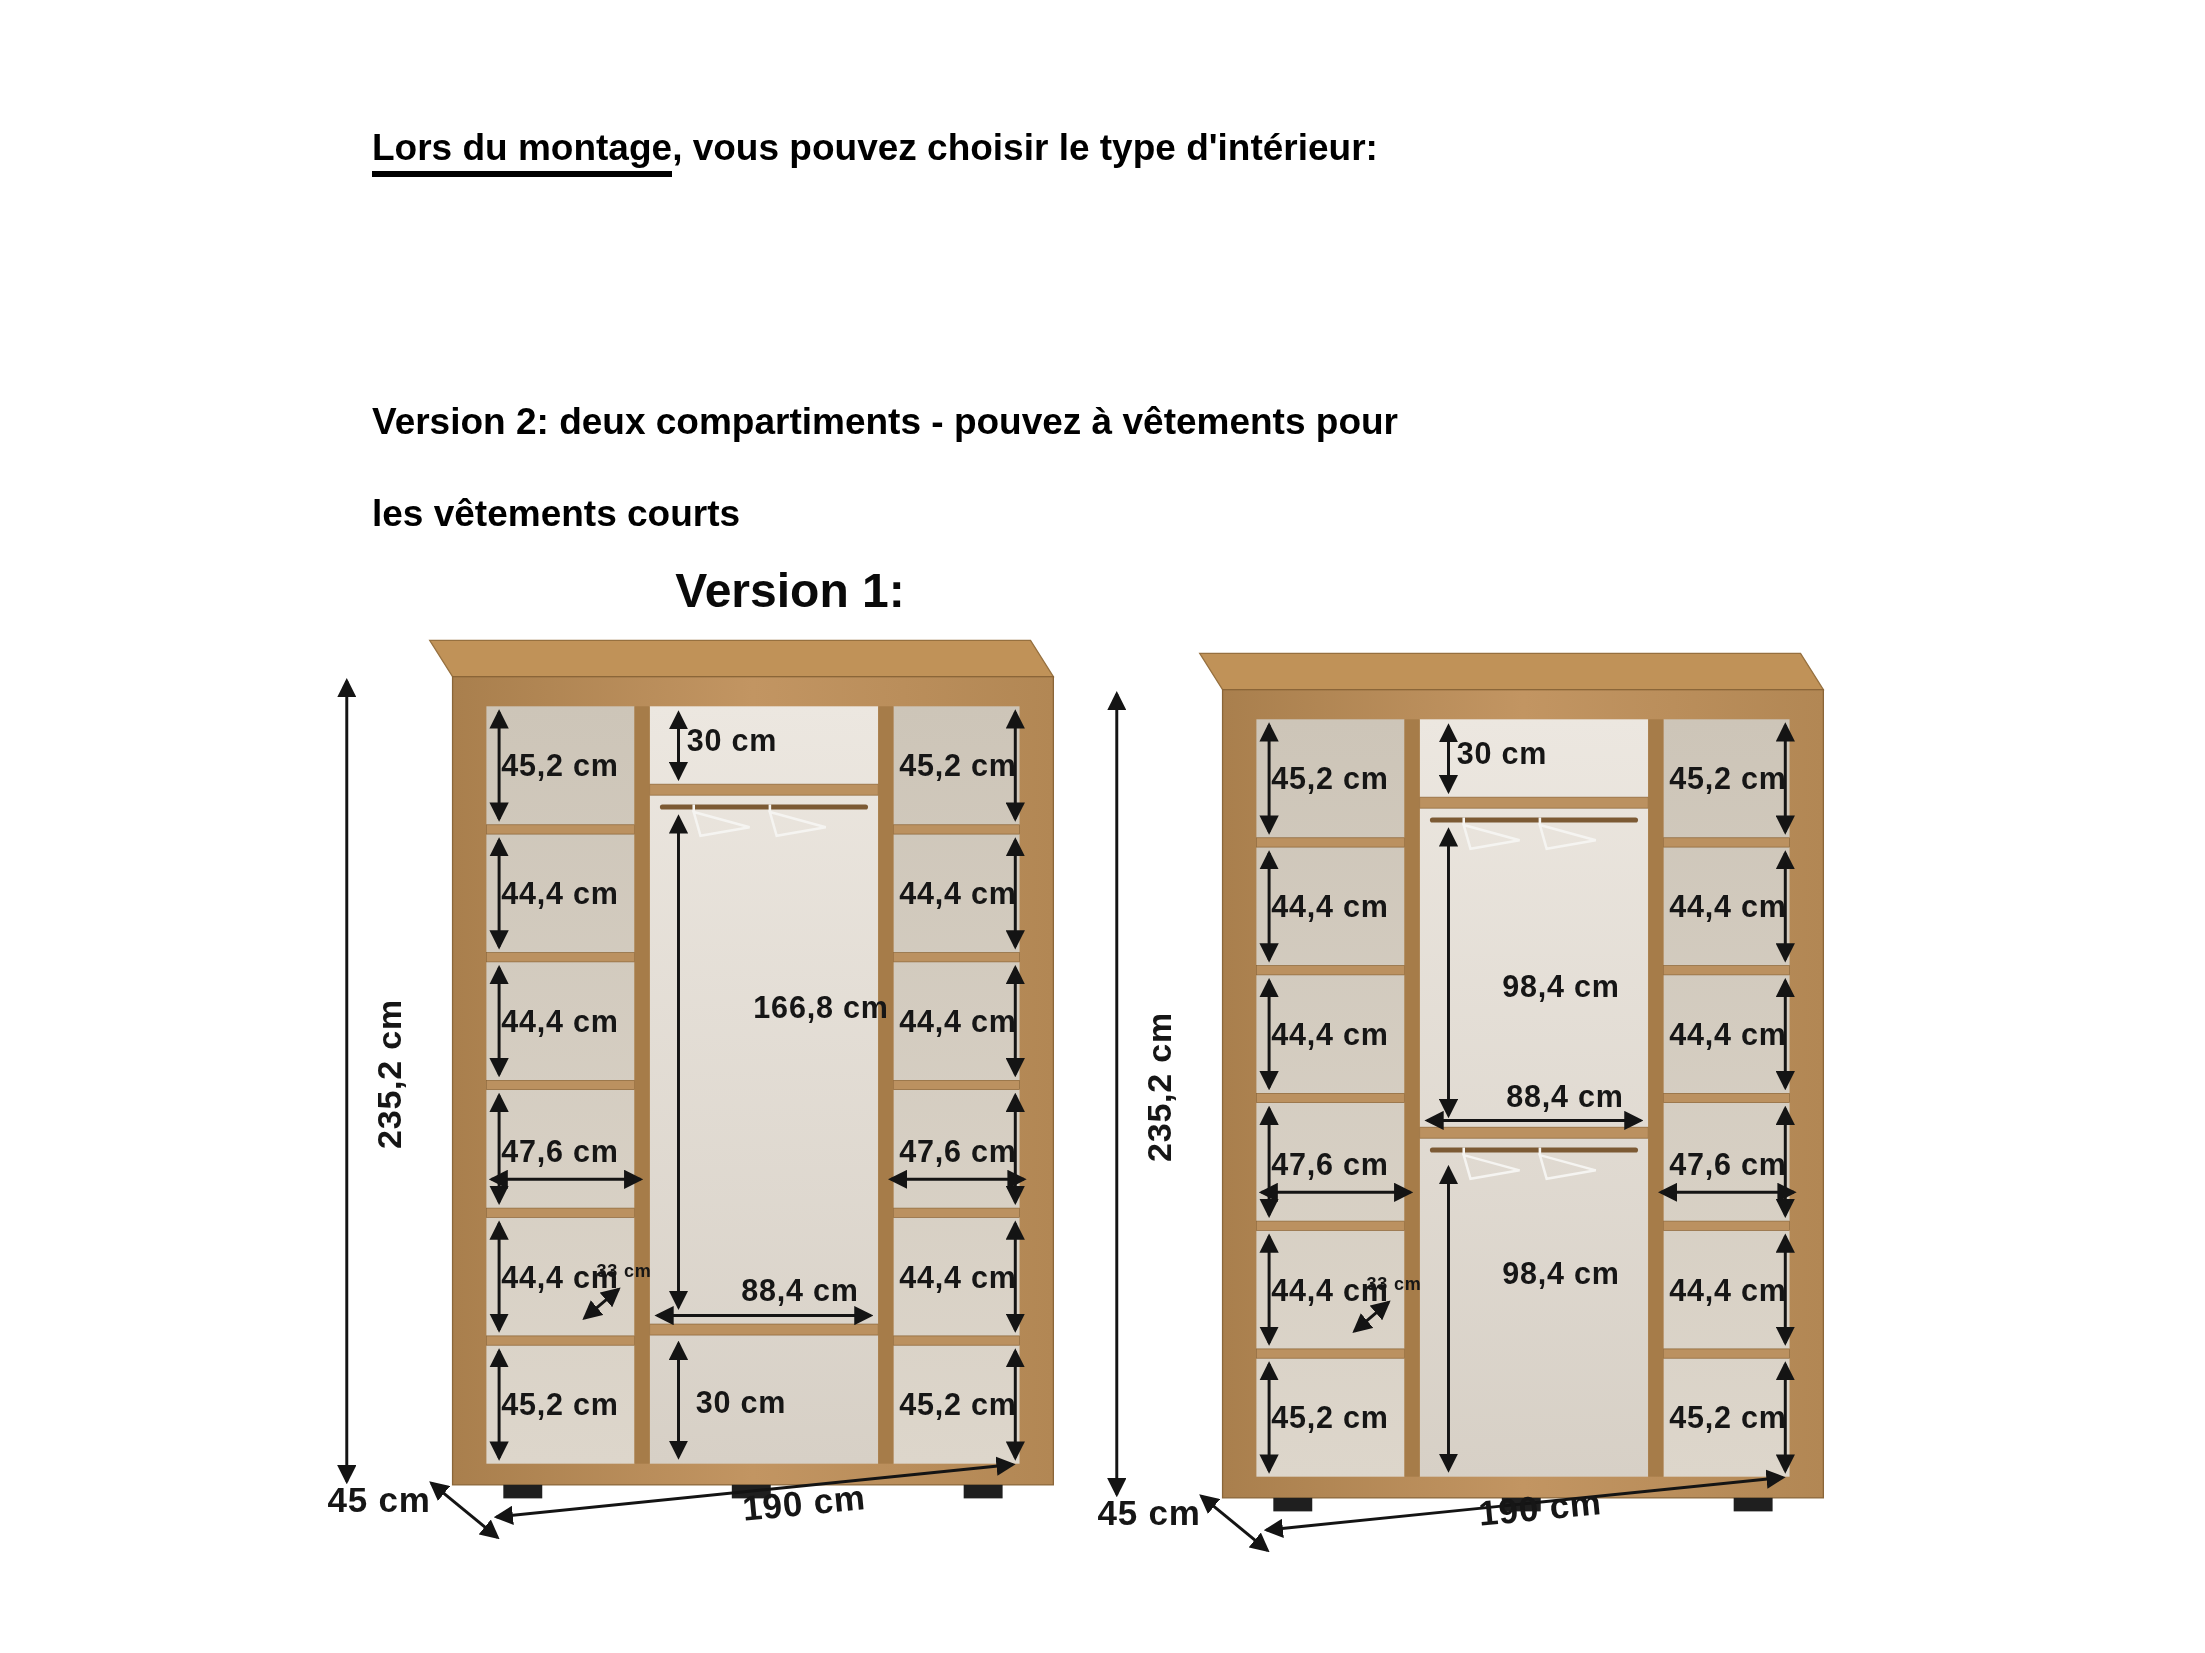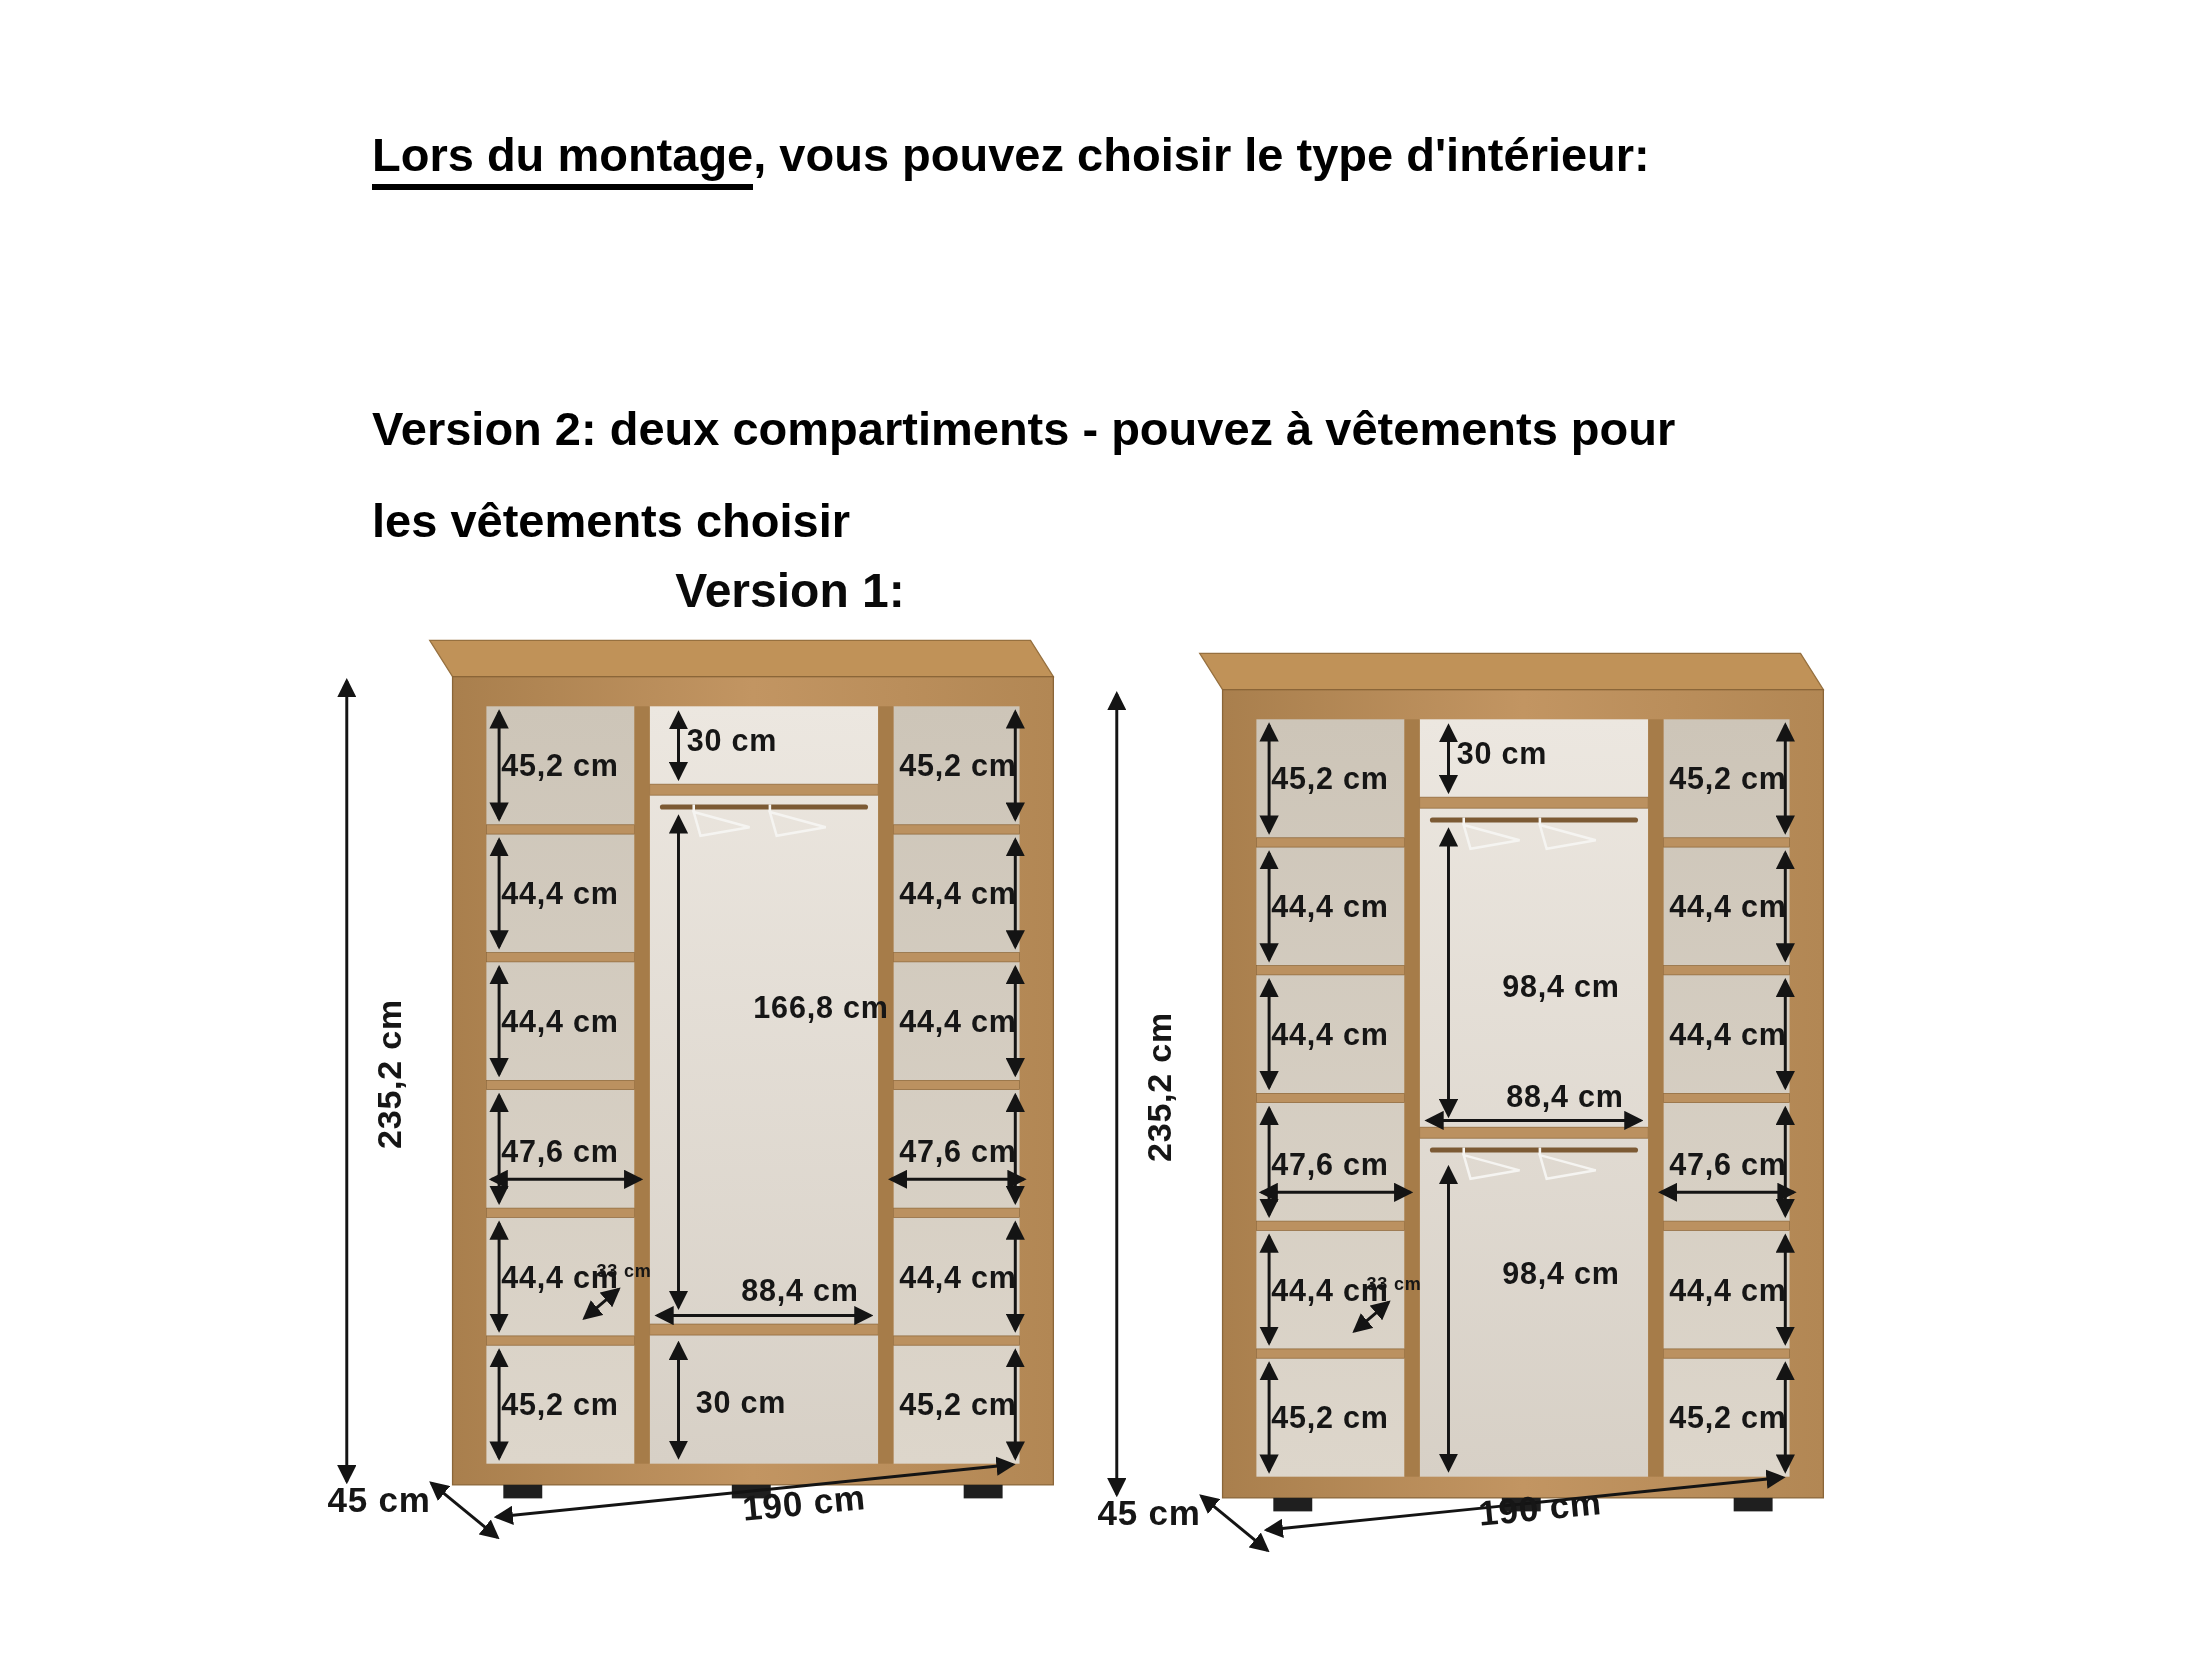--- a/index.html
+++ b/index.html
@@ -1,39 +1,39 @@
 <!DOCTYPE html>
 <html style="font-size:13.5px"><head>
 <meta charset="utf-8">
 <style>
   html,body{margin:0;padding:0;background:#ffffff;}
   #canvas{position:relative;width:2205px;height:1654px;background:#ffffff;
           font-family:"Liberation Sans",sans-serif;overflow:hidden;color:#000;}
-  .hline{position:absolute;left:372px;font-size:47px;font-weight:700;
+  .hline{position:absolute;left:372px;font-size:37px;font-weight:700;
          white-space:nowrap;color:#000;letter-spacing:0px;}
   .uline{border-bottom:6px solid #000;padding-bottom:3.4px;}
   .vtitle{position:absolute;width:440px;text-align:center;font-size:48px;
           font-weight:700;color:#0a0a0a;}
   .diagram{position:absolute;width:897px;height:965px;}
   .diagram svg{position:absolute;left:0;top:0;}
   .dim{position:absolute;transform:translate(-50%,-50%);font-size:30.5px;
        font-weight:700;color:#161616;white-space:nowrap;letter-spacing:0.8px;}
   .dim.small{font-size:18px;}
   .dim.big{font-size:35px;margin-top:24px;}
   .dim.rot{transform:translate(-50%,-50%) rotate(-90deg);font-size:34px;}
   .dim.tilt{transform:translate(-50%,-50%) rotate(-5.5deg);font-size:35px;}
 </style>
 </head>
 <body>
 
 <div id="canvas">
 
   <div class="hline" style="top:127px;"><span class="uline">Lors du montage</span><span>, vous pouvez choisir le type d'intérieur:</span></div>
   <div class="hline" style="top:401px;">Version 2: deux compartiments - pouvez à vêtements pour</div>
-  <div class="hline" style="top:493px;">les vêtements choisir</div>
+  <div class="hline" style="top:493px;">les vêtements courts</div>
 
   <div class="vtitle" style="left:570px;top:563px;">Version 1:</div>
 
   <div class="diagram" id="v1" style="left:296px;top:630px;">
     <svg width="897" height="965" viewBox="0 0 1060 1140">
       <defs>
         <marker id="ah1" viewBox="0 0 10 10" refX="8.5" refY="5" markerWidth="6.5" markerHeight="6.5" orient="auto-start-reverse">
           <path d="M0,0 L10,5 L0,10 z" fill="#141414"></path>
         </marker>
         <linearGradient id="woodFrame1" x1="0" y1="0" x2="1" y2="0">

